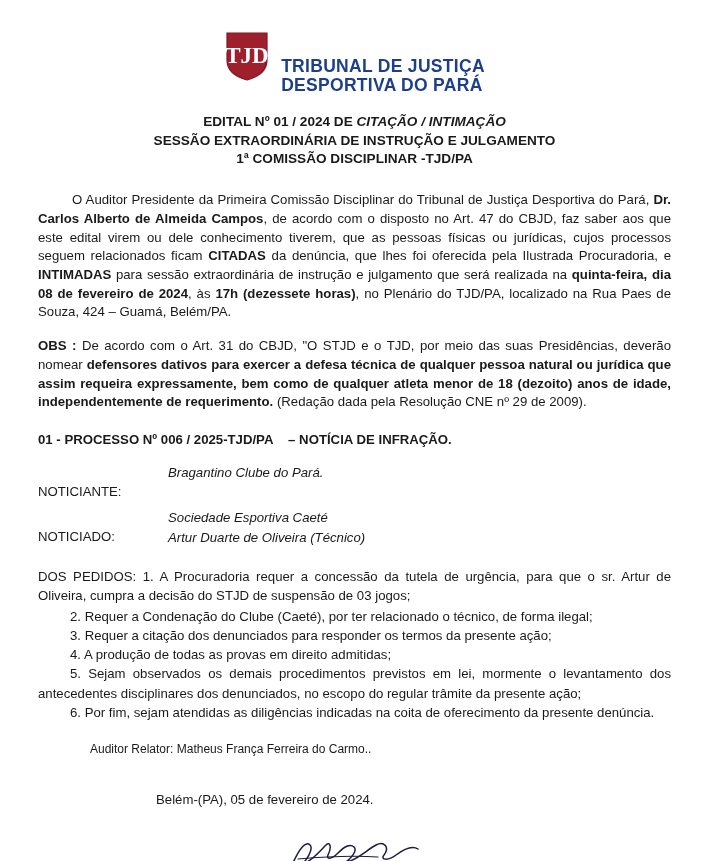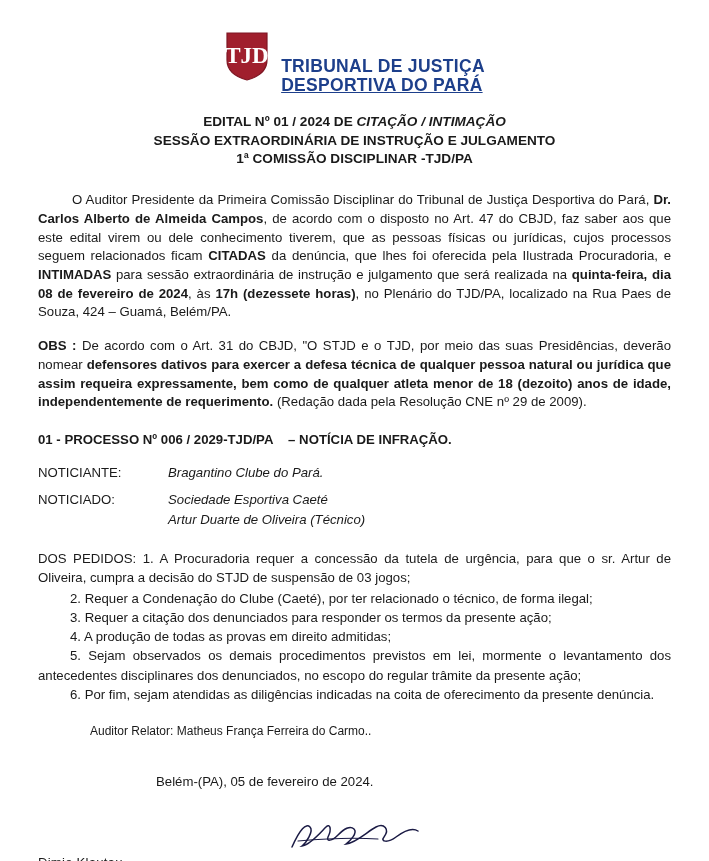--- a/index.html
+++ b/index.html
@@ -39,21 +39,21 @@
     flex: none;
   }
   .logo-mark svg { display: block; }
   .logo-text {
     line-height: 1.08;
     color: #1d3f8b;
     font-weight: bold;
     letter-spacing: 0.3px;
   }
   .logo-text .l1 { font-size: 17.5px; display: block; margin-top: 39px; }
-  .logo-text .l2 { font-size: 17.5px; display: block; text-decoration: underline; }
+  .logo-text .l2 { font-size: 17.5px; display: block; }
 
   
   .title-block {
     text-align: center;
     font-weight: bold;
     font-size: 13.6px;
     line-height: 1.38;
     margin-bottom: 22px;
   }
   .title-block .ital { font-style: italic; }
@@ -83,20 +83,21 @@
   .parties { margin-bottom: 18px; }
   .party-row {
     display: flex;
     font-size: 13.2px;
     line-height: 1.48;
     margin-bottom: 6px;
   }
   .party-label {
     width: 130px;
     flex: none;
+    margin-top: 19px;
   }
   .party-values { flex: 1; font-style: italic; }
   .party-values div { margin-bottom: 1px; }
 
   
   .pedidos {
     font-size: 13.2px;
     line-height: 1.45;
     text-align: justify;
     margin-bottom: 16px;
@@ -157,21 +158,21 @@
   <div class="title-block">
     <div><span>EDITAL Nº 01 / 2024 DE </span><span class="ital">CITAÇÃO / INTIMAÇÃO</span></div>
     <div>SESSÃO EXTRAORDINÁRIA DE INSTRUÇÃO E JULGAMENTO</div>
     <div>1ª COMISSÃO DISCIPLINAR -TJD/PA</div>
   </div>
 
   <p class="para indent"><span>O Auditor Presidente da Primeira Comissão Disciplinar do Tribunal de Justiça Desportiva do Pará, </span><b>Dr. Carlos Alberto de Almeida Campos</b><span>, de acordo com o disposto no Art. 47 do CBJD, faz saber aos que este edital virem ou dele conhecimento tiverem, que as pessoas físicas ou jurídicas, cujos processos seguem relacionados ficam </span><b>CITADAS</b><span> da denúncia, que lhes foi oferecida pela Ilustrada Procuradoria, e </span><b>INTIMADAS</b><span> para sessão extraordinária de instrução e julgamento que será realizada na </span><b>quinta-feira, dia 08 de fevereiro de 2024</b><span>, às </span><b>17h (dezessete horas)</b><span>, no Plenário do TJD/PA, localizado na Rua Paes de Souza, 424 – Guamá, Belém/PA.</span></p>
 
   <p class="para obs"><b>OBS :</b><span> De acordo com o Art. 31 do CBJD, "O STJD e o TJD, por meio das suas Presidências, deverão nomear </span><b>defensores dativos para exercer a defesa técnica de qualquer pessoa natural ou jurídica que assim requeira expressamente, bem como de qualquer atleta menor de 18 (dezoito) anos de idade, independentemente de requerimento.</b><span> (Redação dada pela Resolução CNE nº 29 de 2009).</span></p>
 
-  <div class="process-head"><span>01 - PROCESSO Nº 006 / 2029-TJD/PA</span><span class="plain"> – NOTÍCIA DE INFRAÇÃO.</span></div>
+  <div class="process-head"><span>01 - PROCESSO Nº 006 / 2025-TJD/PA</span><span class="plain"> – NOTÍCIA DE INFRAÇÃO.</span></div>
 
   <div class="parties">
     <div class="party-row">
       <div class="party-label">NOTICIANTE:</div>
       <div class="party-values">
         <div>Bragantino Clube do Pará.</div>
       </div>
     </div>
     <div class="party-row">
       <div class="party-label">NOTICIADO:</div>

